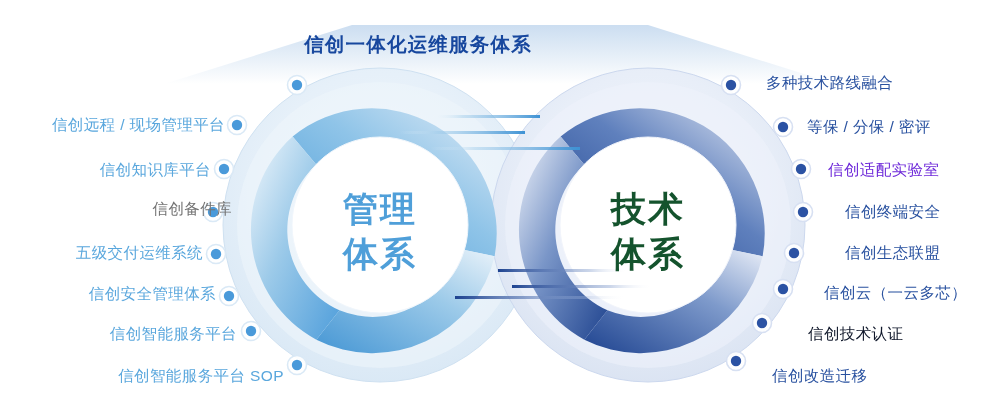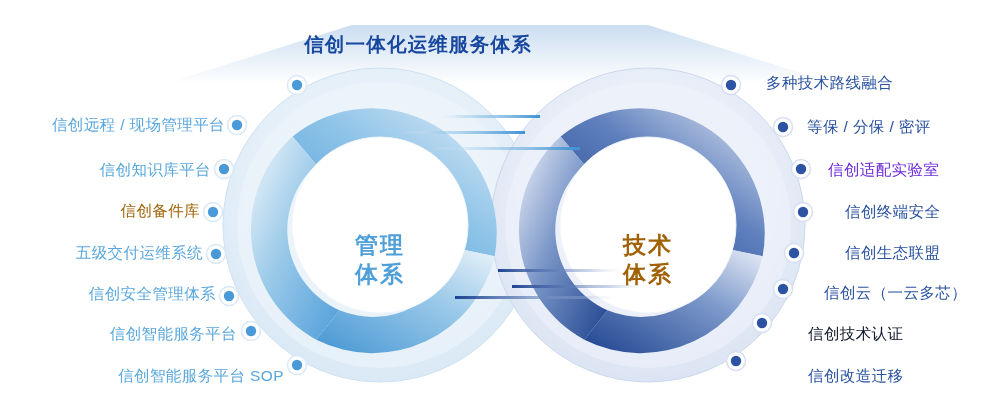--- a/index.html
+++ b/index.html
@@ -27,25 +27,24 @@
     top:31px;left:0;
     text-align:center;
     font-size:19.5px;
     font-weight:bold;
     color:#17479e;
     letter-spacing:1.2px;
   }
   .ringtxt{
     position:absolute;
     text-align:center;
-    font-size:23px;
+    font-size:35px;
     font-weight:bold;
     line-height:1.28;
     letter-spacing:2px;
-    margin-top:44px;
   }
 </style>
 </head>
 <body>
 
 <div id="stage">
 
   <svg width="1000" height="408" viewBox="0 0 1000 408">
     <defs>
       <linearGradient id="bannerGrad" x1="0" y1="0" x2="0" y2="1">
@@ -264,35 +263,35 @@
     </g>
   </svg>
 
   <div class="title">信创一体化运维服务体系</div>
 
   <div class="ringtxt" style="left:300px;top:187px;width:160px;color:#4f9fd9;">
     <div>管理</div>
     <div>体系</div>
   </div>
 
-  <div class="ringtxt" style="left:568px;top:187px;width:160px;color:#a16207;">
+  <div class="ringtxt" style="left:568px;top:187px;width:160px;color:#14532d;">
     <div>技术</div>
     <div>体系</div>
   </div>
 
   <div class="lbl lbl-left" style="right:775px;top:117px;color:#5aa7dd;">信创远程 / 现场管理平台</div>
   <div class="lbl lbl-left" style="right:789px;top:162px;color:#5aa7dd;">信创知识库平台</div>
-  <div class="lbl lbl-left" style="right:800px;top:203px;color:#a16207;">信创备件库</div>
+  <div class="lbl lbl-left" style="right:768px;top:203px;color:#737373;font-family:Liberation Mono, monospace;">信创备件库</div>
   <div class="lbl lbl-left" style="right:797px;top:245px;color:#5aa7dd;">五级交付运维系统</div>
   <div class="lbl lbl-left" style="right:784px;top:286px;color:#5aa7dd;">信创安全管理体系</div>
   <div class="lbl lbl-left" style="right:763px;top:326px;color:#5aa7dd;">信创智能服务平台</div>
   <div class="lbl lbl-left" style="right:716px;top:368px;color:#5aa7dd;">信创智能服务平台 SOP</div>
 
   <div class="lbl lbl-right" style="left:766px;top:75px;color:#2a52a0;">多种技术路线融合</div>
   <div class="lbl lbl-right" style="left:807px;top:119px;color:#2a52a0;">等保 / 分保 / 密评</div>
   <div class="lbl lbl-right" style="left:828px;top:162px;color:#6d28d9;">信创适配实验室</div>
   <div class="lbl lbl-right" style="left:845px;top:204px;color:#2a52a0;">信创终端安全</div>
   <div class="lbl lbl-right" style="left:845px;top:245px;color:#2a52a0;">信创生态联盟</div>
   <div class="lbl lbl-right" style="left:824px;top:285px;color:#2a52a0;">信创云（一云多芯）</div>
   <div class="lbl lbl-right" style="left:808px;top:326px;color:#0f172a;">信创技术认证</div>
-  <div class="lbl lbl-right" style="left:772px;top:368px;color:#2a52a0;margin-left:36px;">信创改造迁移</div>
+  <div class="lbl lbl-right" style="left:772px;top:368px;color:#2a52a0;">信创改造迁移</div>
 
 </div>
 
 </body></html>

